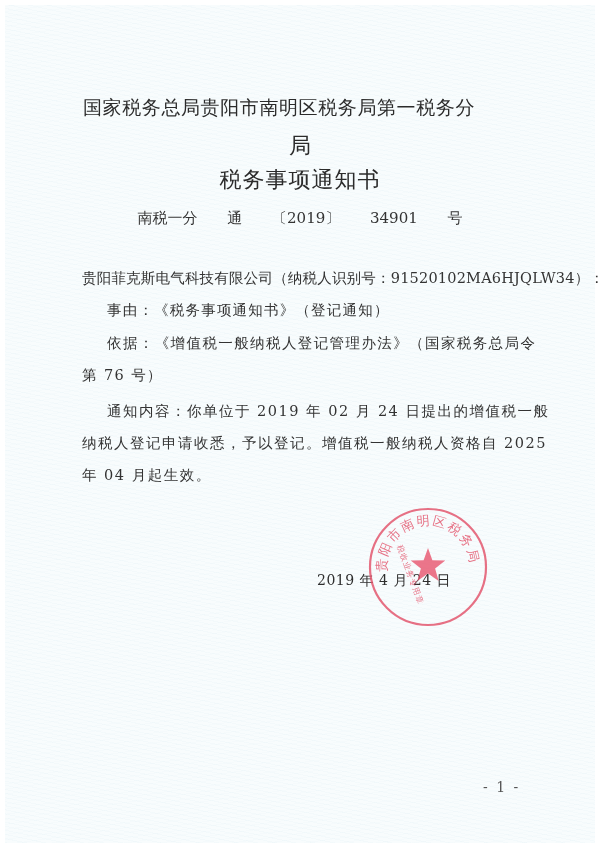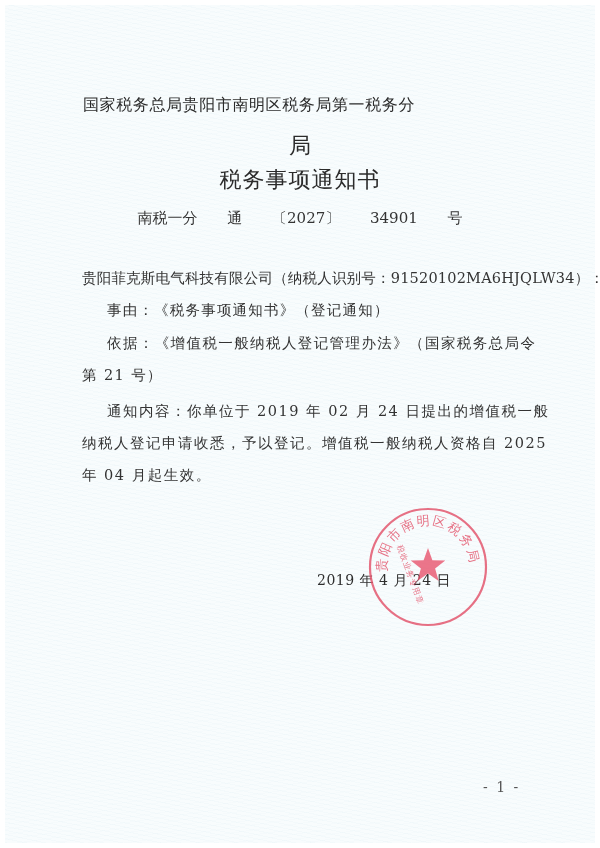--- a/index.html
+++ b/index.html
@@ -21,21 +21,21 @@
         repeating-linear-gradient(12deg, rgba(200,225,235,0.10) 0px, rgba(200,225,235,0.10) 1px, transparent 1px, transparent 4px),
         repeating-linear-gradient(-8deg, rgba(210,230,240,0.08) 0px, rgba(210,230,240,0.08) 1px, transparent 1px, transparent 5px);
       font-family: "DejaVu Serif", "Liberation Serif", serif;
       color: #2a2a2a;
     }
     .abs { position: absolute; white-space: nowrap; }
 
     .title-line1 {
       left: 78px; top: 90px;
       width: 450px;
-      font-size: 16px;
+      font-size: 19px;
       letter-spacing: 0.6px;
       font-family: "DejaVu Sans", "Liberation Sans", sans-serif;
       color: #2b2b2b;
     }
     .title-line2 {
       left: 0; top: 126px;
       width: 590px;
       text-align: center;
       font-size: 22px;
       font-family: "DejaVu Sans", "Liberation Sans", sans-serif;
@@ -104,29 +104,29 @@
 
 <div class="page">
 
   <div class="abs title-line1">国家税务总局贵阳市南明区税务局第一税务分</div>
   <div class="abs title-line2">局</div>
   <div class="abs doc-type">税务事项通知书</div>
 
   <div class="abs doc-number">
     <span>南税一分</span>
     <span>通</span>
-    <span>〔2027〕</span>
+    <span>〔2019〕</span>
     <span>34901</span>
     <span>号</span>
   </div>
 
   <div class="abs body-line l1">贵阳菲克斯电气科技有限公司（纳税人识别号：91520102MA6HJQLW34）：</div>
   <div class="abs body-line l2">事由：《税务事项通知书》（登记通知）</div>
   <div class="abs body-line l3">依据：《增值税一般纳税人登记管理办法》（国家税务总局令</div>
-  <div class="abs body-line l4">第 21 号）</div>
+  <div class="abs body-line l4">第 76 号）</div>
   <div class="abs body-line l5">通知内容：你单位于 2019 年 02 月 24 日提出的增值税一般</div>
   <div class="abs body-line l6">纳税人登记申请收悉，予以登记。增值税一般纳税人资格自 2025</div>
   <div class="abs body-line l7">年 04 月起生效。</div>
 
   <div class="abs sign-date">2019 年 4 月 24 日</div>
 
   <svg class="stamp" viewBox="0 0 122 122" xmlns="http://www.w3.org/2000/svg">
     <defs>
       <path id="arcPath" d="M 20 70 A 42 42 0 1 1 102 70" fill="none"></path>
     </defs>

